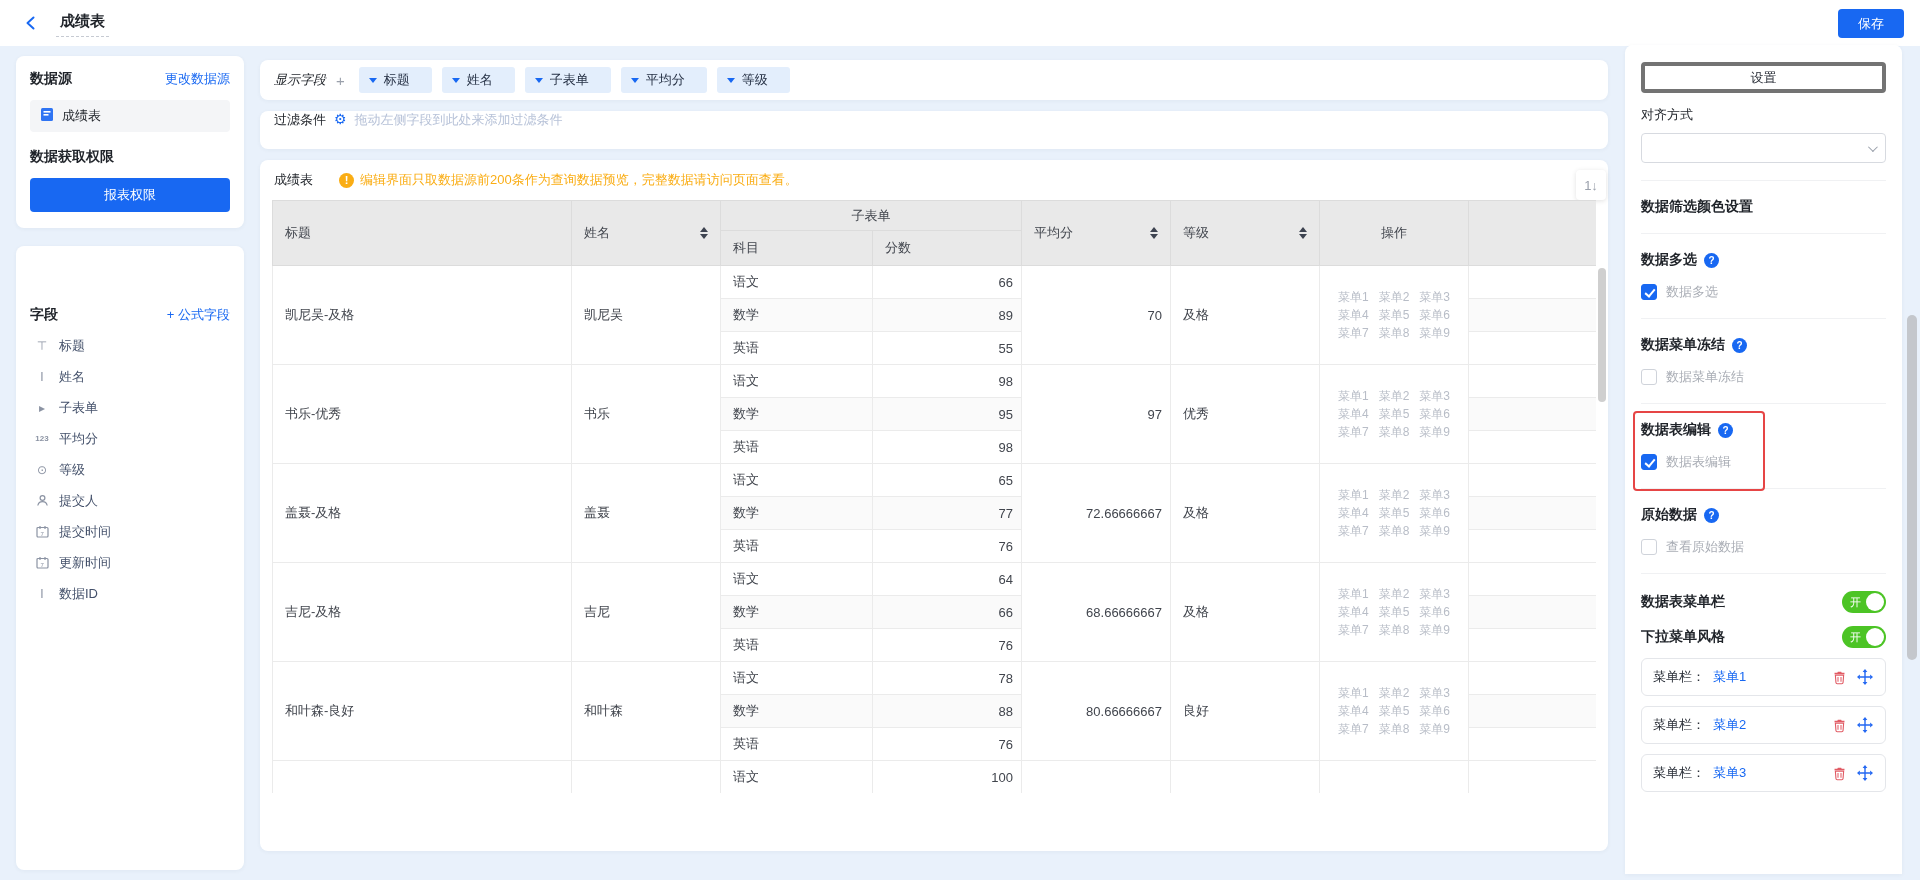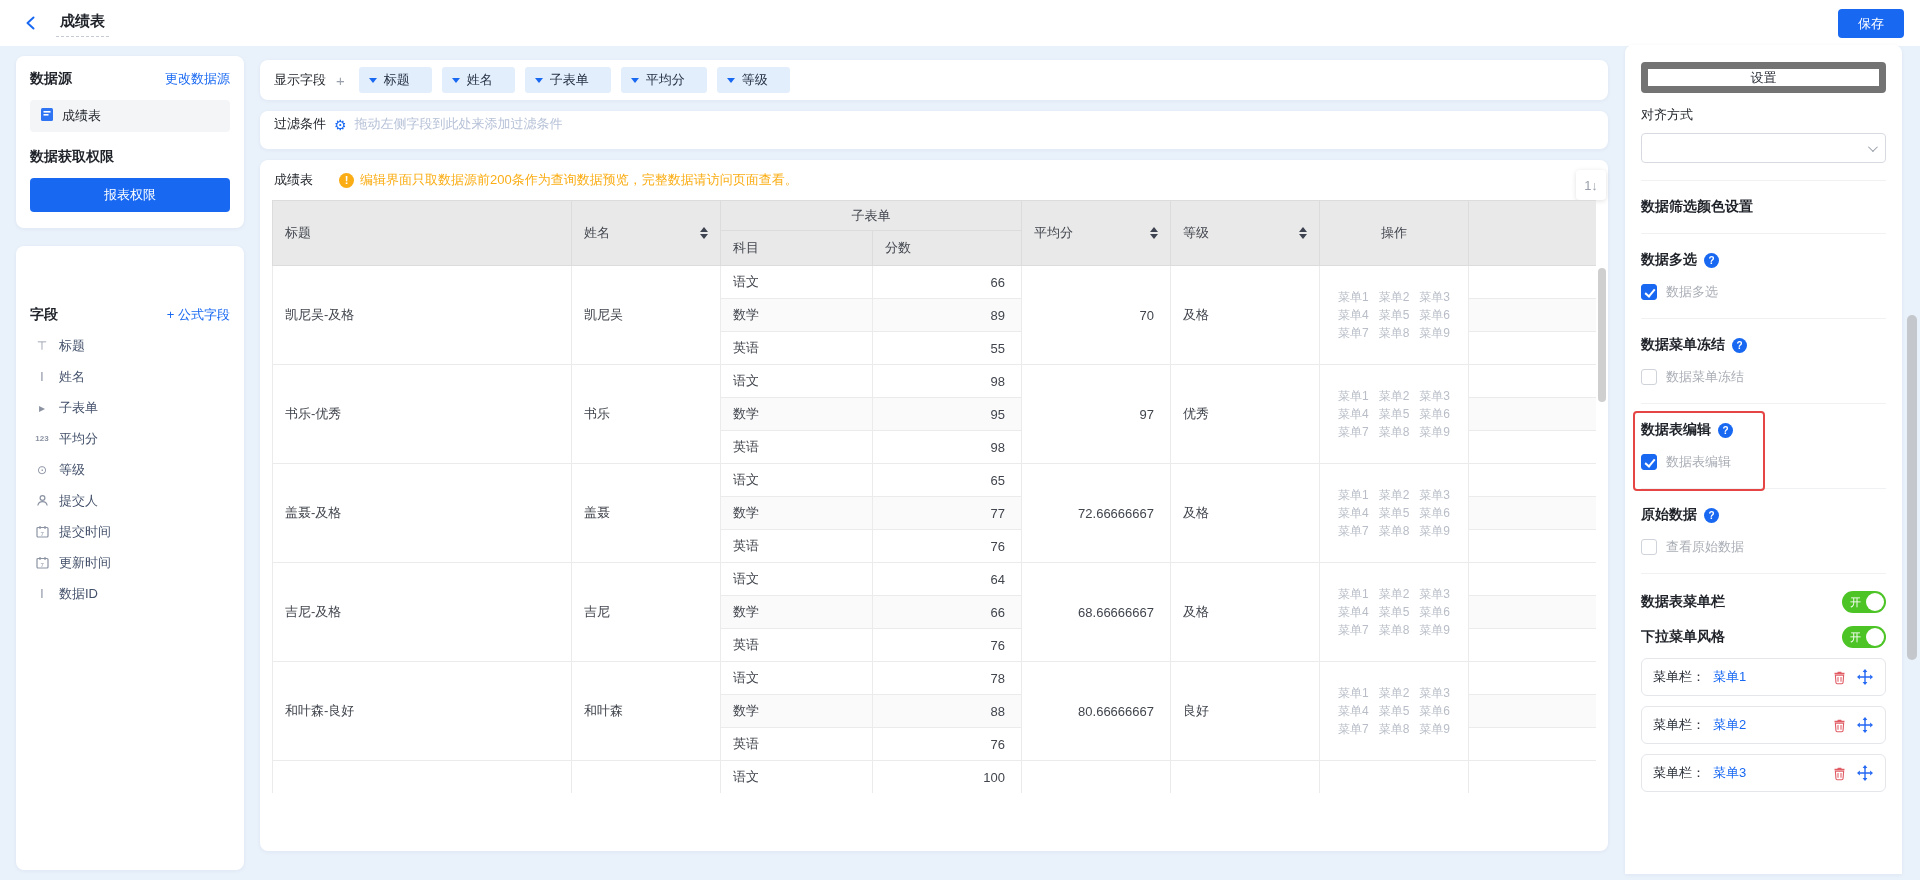--- a/index.html
+++ b/index.html
@@ -25,45 +25,45 @@
   .fields-card { position:absolute; left:16px; top:246px; width:228px; height:624px; padding:16px 14px; }
   .fields-head { display:flex; justify-content:space-between; align-items:center; margin-bottom:6px;margin-top:44px; }
   .fields-title { font-weight:bold; font-size:14px; }
   .field-item { display:flex; align-items:center; gap:9px; height:31px; color:#43506a; font-size:13px; cursor:pointer; border-radius:4px; padding:0 4px; }
   .f-ic { width:16px; display:inline-flex; justify-content:center; color:#8b93a3; font-size:12px; flex:none; }
   .f-ic.num { font-size:8px; letter-spacing:0; font-weight:bold; }
   .f-ic svg { display:block; }
 
   
   .chips-bar { position:absolute; left:260px; top:60px; width:1348px; height:40px; display:flex; align-items:center; padding:0 14px; gap:10px; }
-  .chips-label { font-size:13px; color:#1f2329; }
+  .chips-label { font-size:13px; color:#1f2329;font-style:italic; }
   .chips-add { color:#9aa0ab; font-size:15px; cursor:pointer; margin-right:4px; }
   .chip { background:#e3eefc; border-radius:3px; height:26px; display:flex; align-items:center; gap:7px; padding:0 22px 0 10px; font-size:13px; color:#253044; cursor:pointer; }
   .caret-down { width:0; height:0; border-left:4.5px solid transparent; border-right:4.5px solid transparent; border-top:5.5px solid #1868f2; }
 
-  .filter-bar { position:absolute; left:260px; top:111px; width:1348px; height:38px; display:flex; align-items:flex-end; padding:16px 14px; gap:8px; }
+  .filter-bar { position:absolute; left:260px; top:111px; width:1348px; height:38px; display:flex; align-items:flex-start; padding:0 14px; gap:8px; }
   .filter-label { font-size:13px; }
   .gear { color:#1868f2; font-size:14px; }
   .filter-hint { color:#b7c2d8; font-size:13px; }
 
   .main-card { position:absolute; left:260px; top:160px; width:1348px; height:691px; padding:0 12px; }
   .grid-titlebar { height:40px; display:flex; align-items:center; gap:26px; padding:0 2px; }
   .grid-title { font-size:13px; color:#1f2329; }
   .warn { display:flex; align-items:center; gap:6px; color:#faad14; font-size:13px; }
   .warn-ic { width:15px; height:15px; border-radius:50%; background:#faad14; color:#fff; font-size:11px; font-weight:bold; display:flex; align-items:center; justify-content:center; flex:none; }
   .sort-badge { position:absolute; right:2px; top:10px; width:30px; height:30px; background:#fff; border-radius:4px; box-shadow:0 1px 5px rgba(0,0,0,.12); display:flex; align-items:center; justify-content:center; color:#9aa0ab; font-size:13px; cursor:pointer; }
 
   .grid-wrap { height:593px; overflow:hidden; position:relative; }
   table.grid { border-collapse:collapse; table-layout:fixed; width:1324px; }
   .grid th { background:#e9e9e9; border:1px solid #dcdcdc; font-weight:normal; color:#41454d; font-size:13px; padding:0 12px; text-align:left; }
   .grid thead tr:first-child th { height:30px; }
   .grid thead tr:last-child th { height:35px; }
   .grid th.center { text-align:center; }
   .grid td { border:1px solid #ebebeb; font-size:13px; color:#41454d; padding:0 12px; height:33px; vertical-align:middle; background:#fff; }
-  .grid td.num { text-align:right; padding-right:16px; }
+  .grid td.num { text-align:right; padding-right:8px; }
   .grid td.shade { background:#fafafa; }
   .grid td.actions { text-align:center; padding:0 6px; }
   .menu-line { line-height:17px; white-space:nowrap; }
   .menu-link { color:#b8bdc7; font-size:12px; margin:0 5px; cursor:pointer; }
   .th-flex { display:flex; align-items:center; justify-content:space-between; }
   .sorter { display:inline-flex; flex-direction:column; gap:2px; cursor:pointer; }
   .sorter i { display:block; width:0; height:0; border-left:4px solid transparent; border-right:4px solid transparent; }
   .sorter .up { border-bottom:5px solid #3d4350; }
   .sorter .dn { border-top:5px solid #3d4350; }
   .grid-scroll { position:absolute; right:2px; top:108px; width:8px; height:134px; background:#cfcfcf; border-radius:4px; }
@@ -76,21 +76,21 @@
   .pager-right { display:flex; align-items:center; gap:7px; }
   .page-input { width:34px; height:26px; border:1px solid #dfe1e6; border-radius:3px; text-align:center; font-size:13px; color:#41454d; }
   .of { color:#9aa0ab; margin-right:6px; }
   .nav-btn { width:30px; height:26px; border:1px solid #e6e8ec; border-radius:3px; background:#f5f6f8; display:flex; align-items:center; justify-content:center; font-size:9px; color:#c4c8d0; cursor:default; letter-spacing:-2px; padding-right:2px; }
   .nav-btn.on { background:#fff; color:#1868f2; cursor:pointer; }
 
   
   .rpanel { position:absolute; left:1625px; top:45px; width:277px; height:829px; border-radius:8px 8px 0 0; padding:4px 16px 0; overflow:hidden; }
   .clipped { height:9px; overflow:hidden; display:flex; gap:8px; margin:0 0 4px 2px; }
   .clipped i { width:12px; height:14px; border-bottom:2px dotted #b9bec8; }
-  .settings-btn { width:100%; height:31px; border:7px solid #737373; background:#fff; border-radius:4px; font-size:13px; color:#2a2f38; cursor:pointer; }
+  .settings-btn { width:100%; height:31px; border:4px solid #737373; background:#fff; border-radius:4px; font-size:13px; color:#2a2f38; cursor:pointer; }
   .align-label { margin-top:13px; font-size:13px; }
   .select { margin-top:9px; height:30px; border:1px solid #d7dae0; border-radius:4px; display:flex; align-items:center; justify-content:flex-end; padding:0 10px; cursor:pointer; }
   .divider { border-top:1px solid #f0f1f3; margin:17px 0; }
   .sec-title { font-size:14px; font-weight:bold; display:flex; align-items:center; gap:7px; }
   .help { width:15px; height:15px; border-radius:50%; background:#1868f2; color:#fff; font-size:10px; font-weight:bold; display:flex; align-items:center; justify-content:center; cursor:pointer; }
   .color-btn { margin-top:13px; width:100%; height:29px; background:#1868f2; border:none; border-radius:4px; color:#fff; font-size:13px; cursor:pointer; }
   .cb-row { margin-top:14px; display:flex; align-items:center; gap:9px; color:#a9adb5; font-size:13px; }
   .cb { width:16px; height:16px; border:1px solid #cfd3da; border-radius:3px; background:#fff; flex:none; cursor:pointer; position:relative; }
   .cb.checked { background:#1868f2; border-color:#1868f2; }
   .cb.checked:after { content:""; position:absolute; left:5px; top:1.5px; width:4px; height:8px; border:solid #fff; border-width:0 2px 2px 0; transform:rotate(40deg); }

